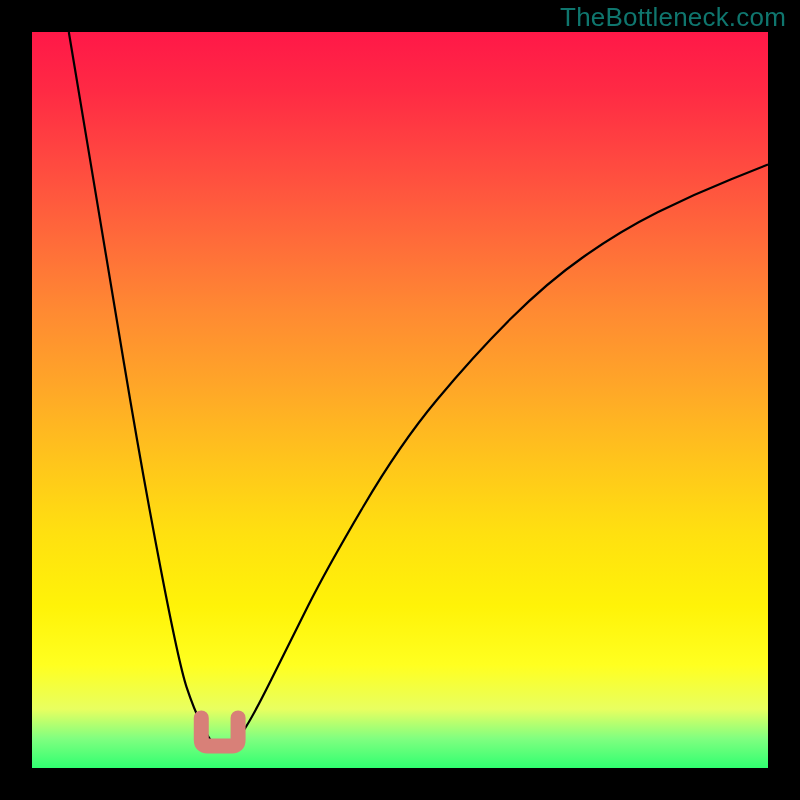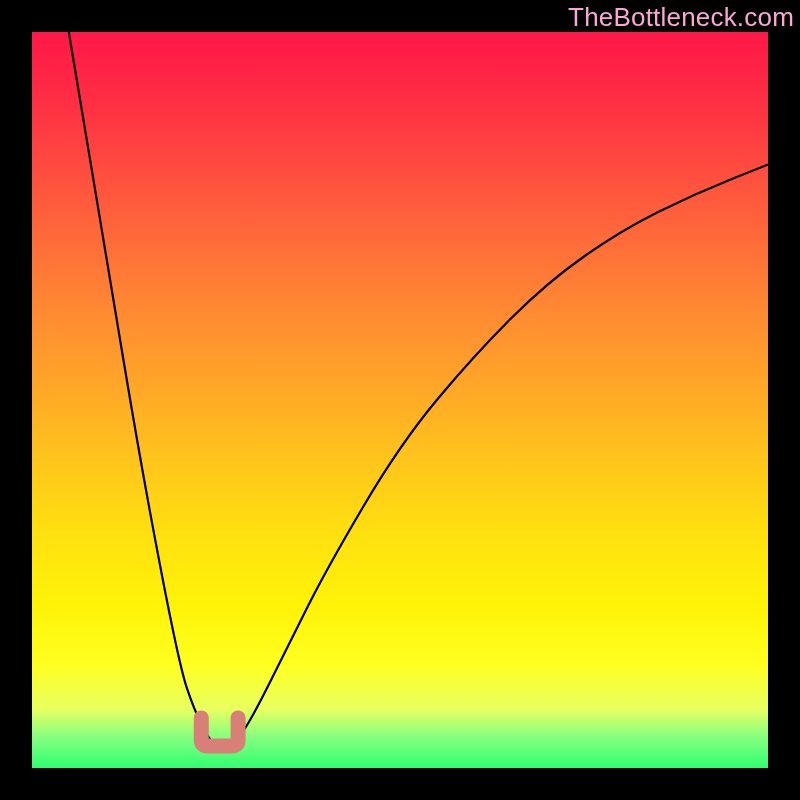--- a/index.html
+++ b/index.html
@@ -28,25 +28,25 @@
       #fff308 78%,
       #ffff20 86%,
       #e8ff60 92%,
       #80ff80 96%,
       #30ff70 100%
     );
   }
   .watermark {
     position: absolute;
     top: 2px;
-    right: 6px;
+    right: 14px;
     font-family: Arial, Helvetica, sans-serif;
     font-size: 26px;
     font-weight: 400;
-    color: #f9a8d4;
+    color: #0f766e;
     letter-spacing: 0.2px;
     user-select: none;
   }
   svg.curve {
     position: absolute;
     left: 0;
     top: 0;
     width: 736px;
     height: 736px;
     overflow: visible;

